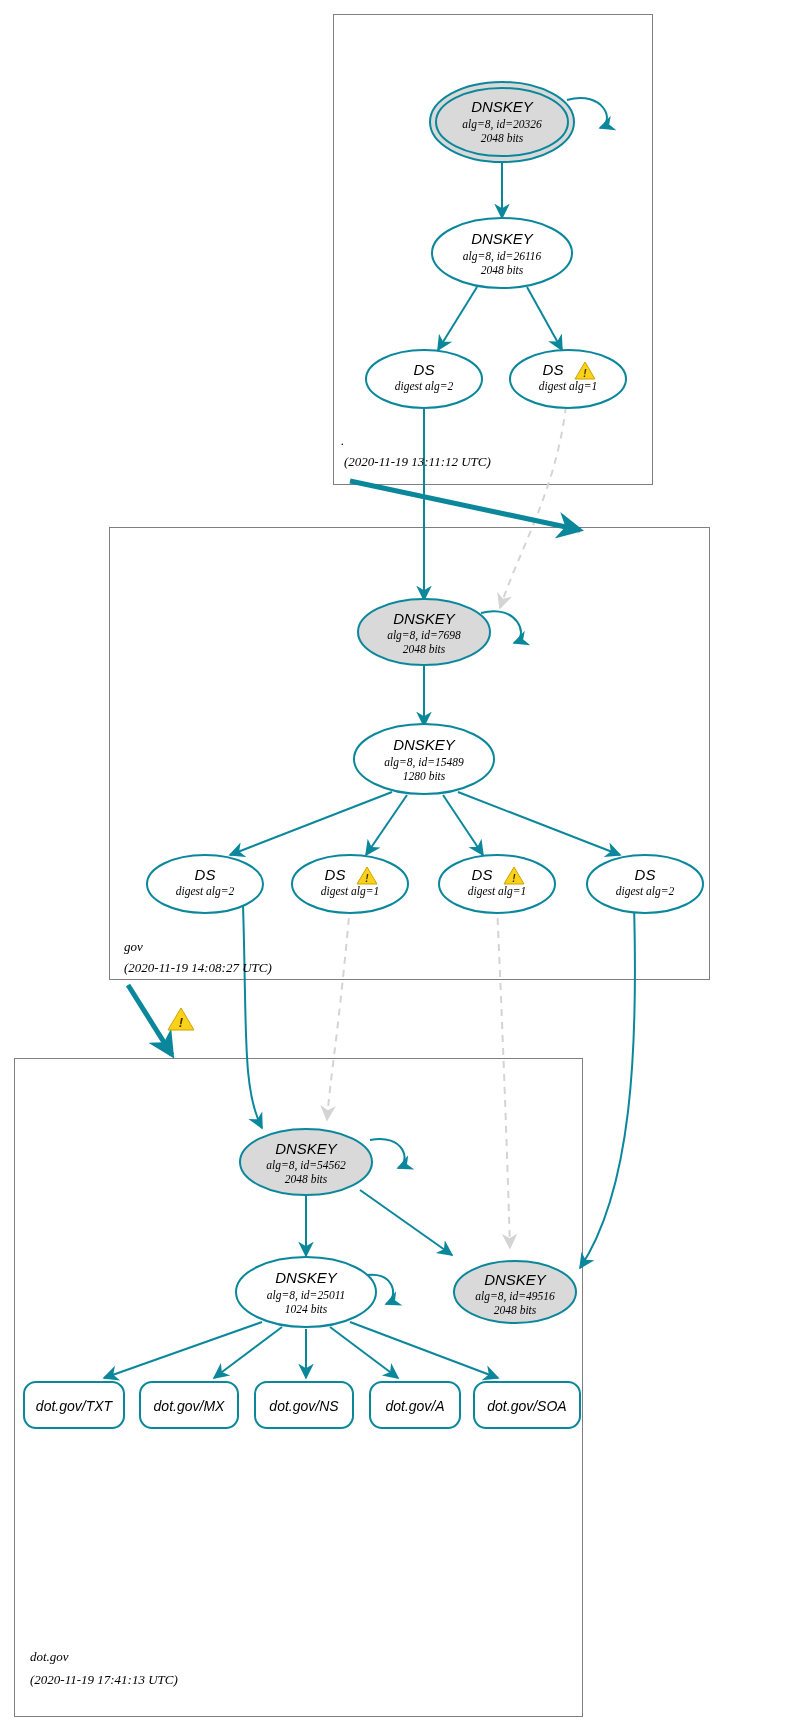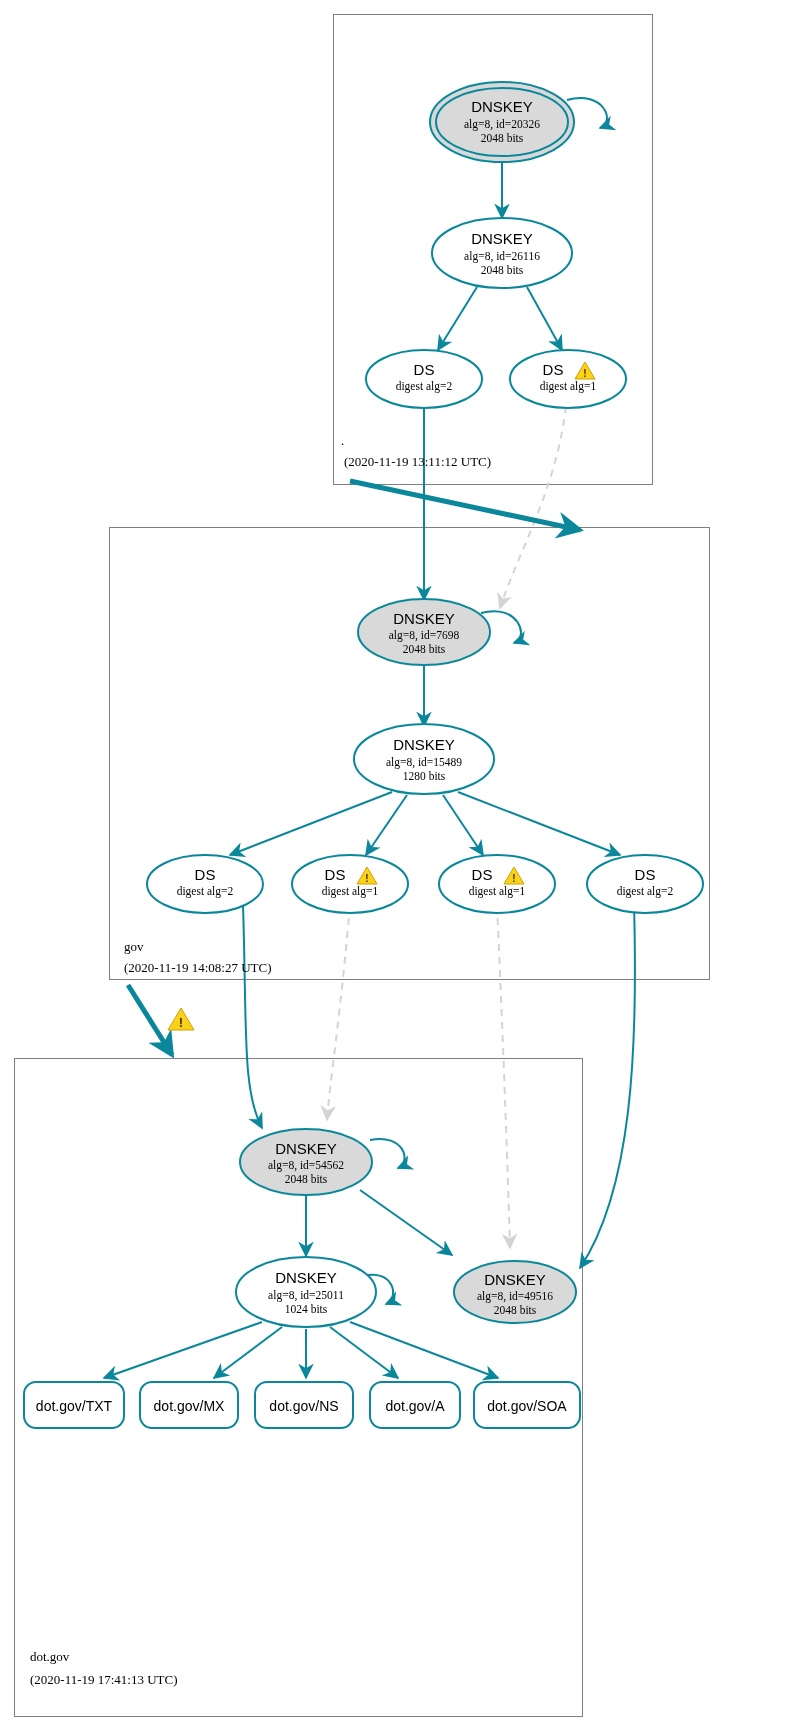--- a/index.html
+++ b/index.html
@@ -1,17 +1,17 @@
 <!DOCTYPE html>
 <html><head>
 <meta charset="utf-8">
 <style>
   html,body{margin:0;padding:0;background:#ffffff;}
   body{width:804px;height:1732px;font-family:"Liberation Serif",serif;}
-  #stage{position:relative;width:804px;height:1732px;overflow:hidden;}
+  #stage{position:relative;width:804px;height:1732px;overflow:hidden;font-style:italic;}
   svg{display:block;}
   .zone-box{fill:none;stroke:#7f7f7f;stroke-width:1;}
   .node-ellipse{stroke:#0a879b;stroke-width:2;}
   .node-fill-grey{fill:#d9d9d9;}
   .node-fill-white{fill:#ffffff;}
   .rrset-box{fill:#ffffff;stroke:#0a879b;stroke-width:2;}
   .edge{stroke:#0a879b;stroke-width:2;fill:none;}
   .edge-thick{stroke:#0a879b;stroke-width:5;fill:none;}
   .edge-dashed{stroke:#d4d4d4;stroke-width:2;fill:none;stroke-dasharray:7 6;}
   .t{font-family:"Liberation Sans",sans-serif;fill:#000000;}

